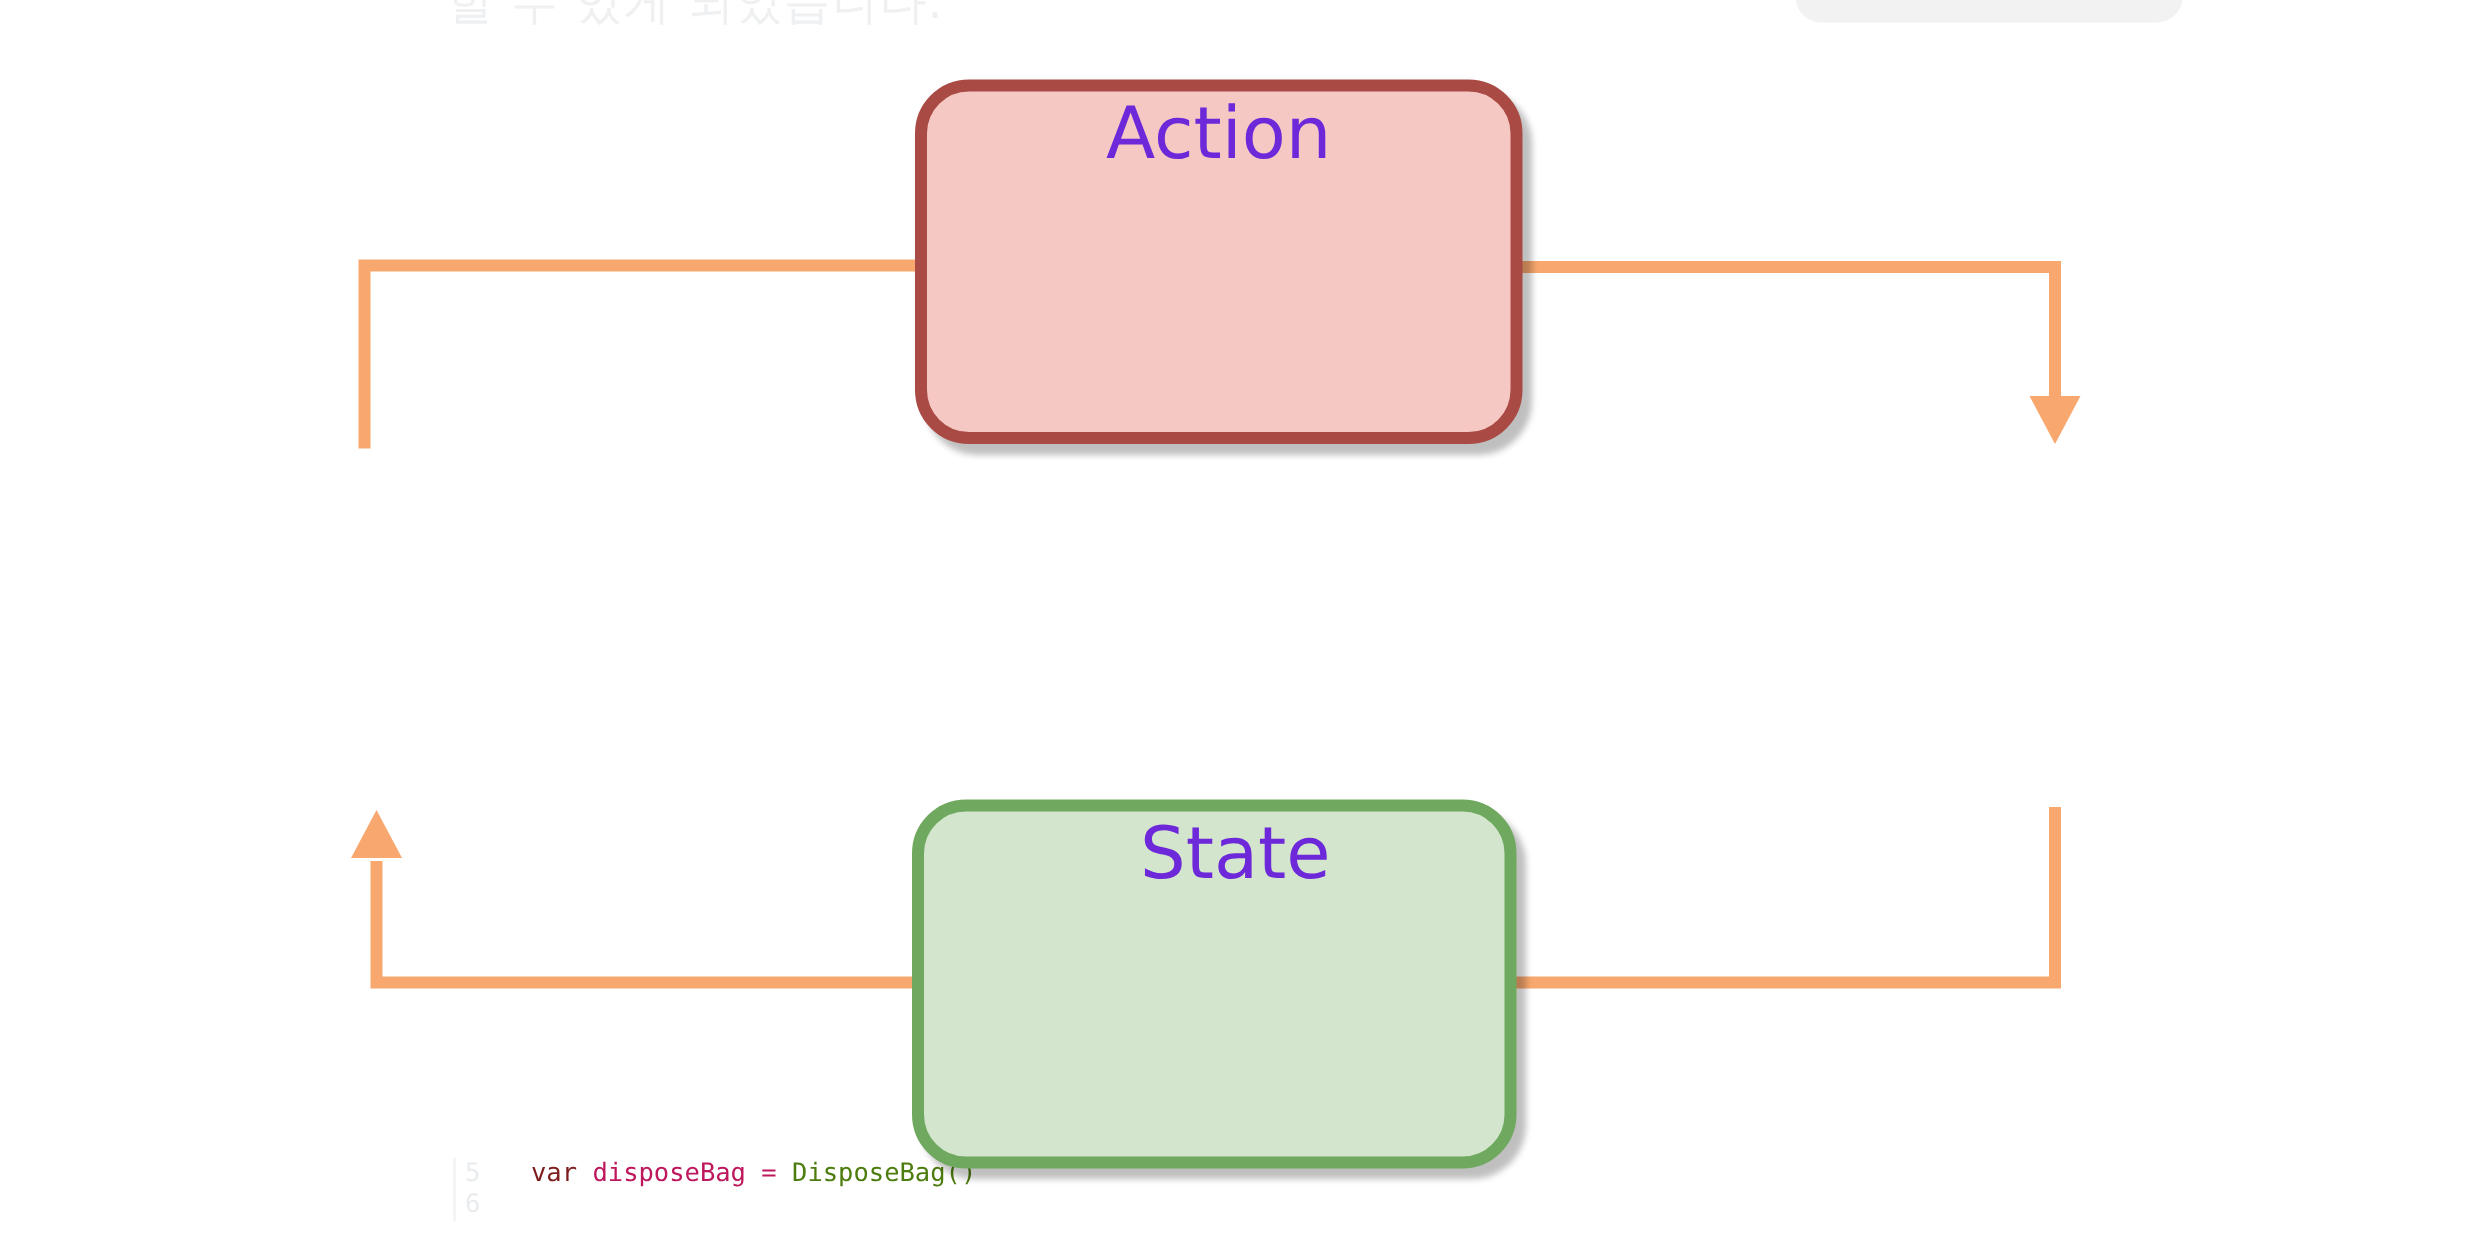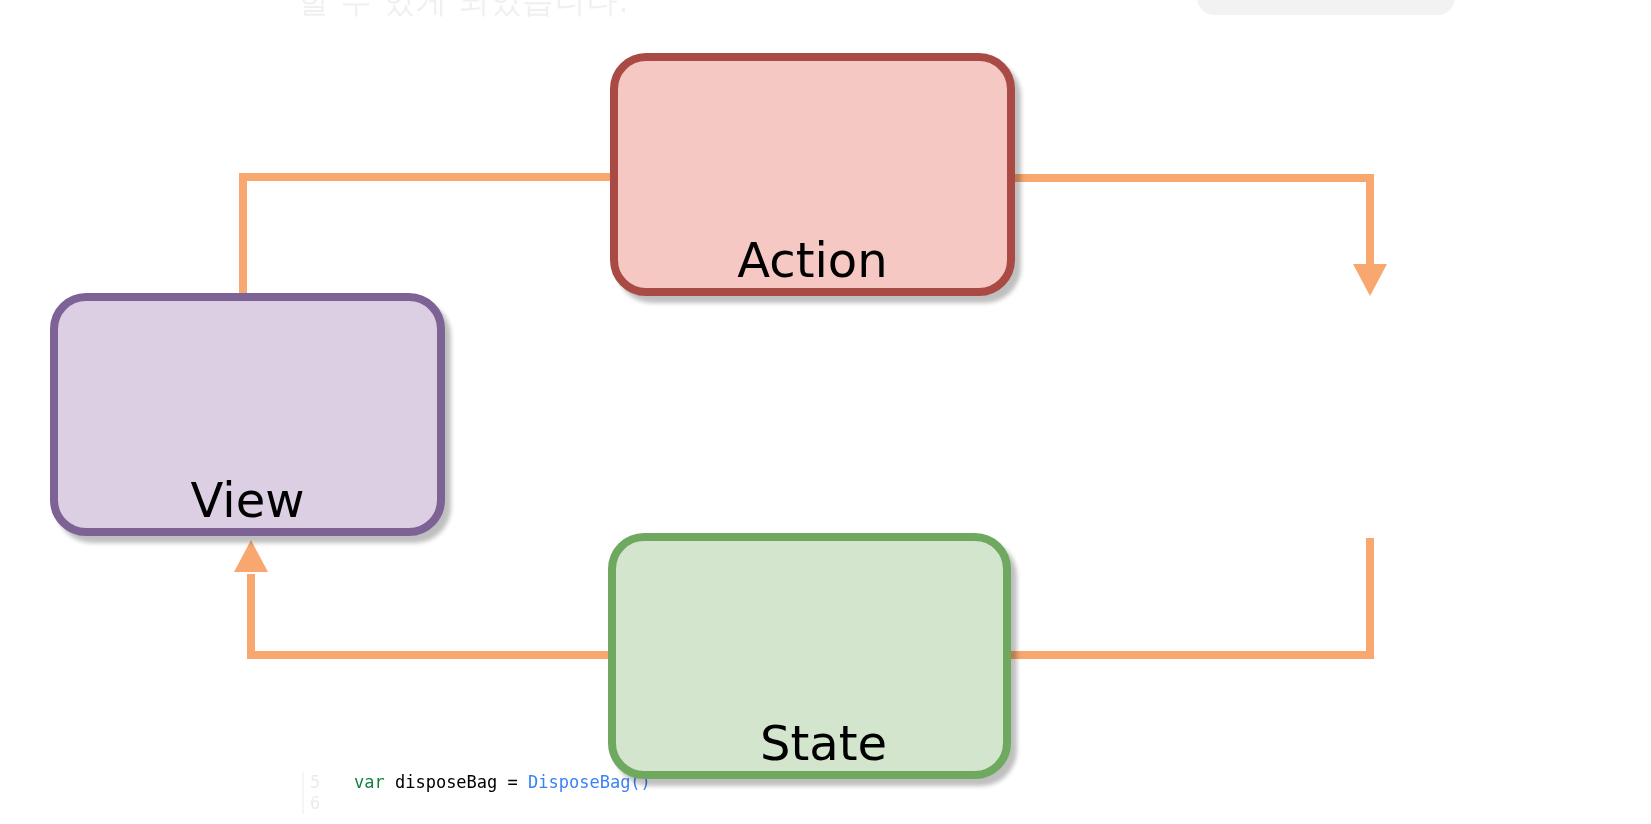--- a/index.html
+++ b/index.html
@@ -47,23 +47,23 @@
     line-height: 21px;
   }
   .code-line { white-space: pre; }
   .code-ln {
     display: inline-block;
     width: 18px;
     margin-left: 6px;
     margin-right: 26px;
     color: #e9ecef;
   }
-  .code-kw   { color: #15803d; }
-  .code-plain{ color: #000000; }
-  .code-type { color: #3b82f6; }
+  .code-kw   { color: #7f1d1d; }
+  .code-plain{ color: #be185d; }
+  .code-type { color: #4d7c0f; }
 
   
   svg.edges {
     position: absolute;
     left: 0; top: 0;
     width: 1651px;
     height: 824px;
     pointer-events: none;
   }
   svg.edges path {
@@ -75,25 +75,25 @@
   svg.edges polygon { fill: var(--arrow, #f8a76e); }
 
   
   .node {
     position: absolute;
     box-sizing: border-box;
     border-style: solid;
     border-width: 8px;
     border-radius: 36px;
     display: flex;
-    align-items: flex-end;
+    align-items: flex-start;
     justify-content: center;
     box-shadow: 6px 7px 4px rgba(0,0,0,0.25);
     font-size: 48px;
-    color: #000000;
+    color: #6d28d9;
   }
   .node-action  { left: 610px;  top: 53px;  width: 405px; height: 243px;
                   background: var(--action-fill);  border-color: var(--action-border); }
   .node-view    { left: 50px;   top: 293px; width: 395px; height: 243px;
                   background: var(--view-fill);    border-color: var(--view-border); }
   .node-reactor { left: 1172px; top: 294px; width: 400px; height: 246px;
                   background: var(--reactor-fill); border-color: var(--reactor-border); }
   .node-state   { left: 608px;  top: 533px; width: 403px; height: 246px;
                   background: var(--state-fill);   border-color: var(--state-border); padding-left: 28px; }
 </style>
@@ -121,22 +121,19 @@
     <g>
       <path d="M 612 655 L 251 655 L 251 574"></path>
       <polygon points="234,572 268,572 251,540"></polygon>
     </g>
   </svg>
 
   <div class="node node-action">
     <span>Action</span>
   </div>
 
-  <div class="node node-view">
-    <span>View</span>
-  </div>
 
 
   <div class="node node-state">
     <span>State</span>
   </div>
 
 </div>
 
 </body></html>

